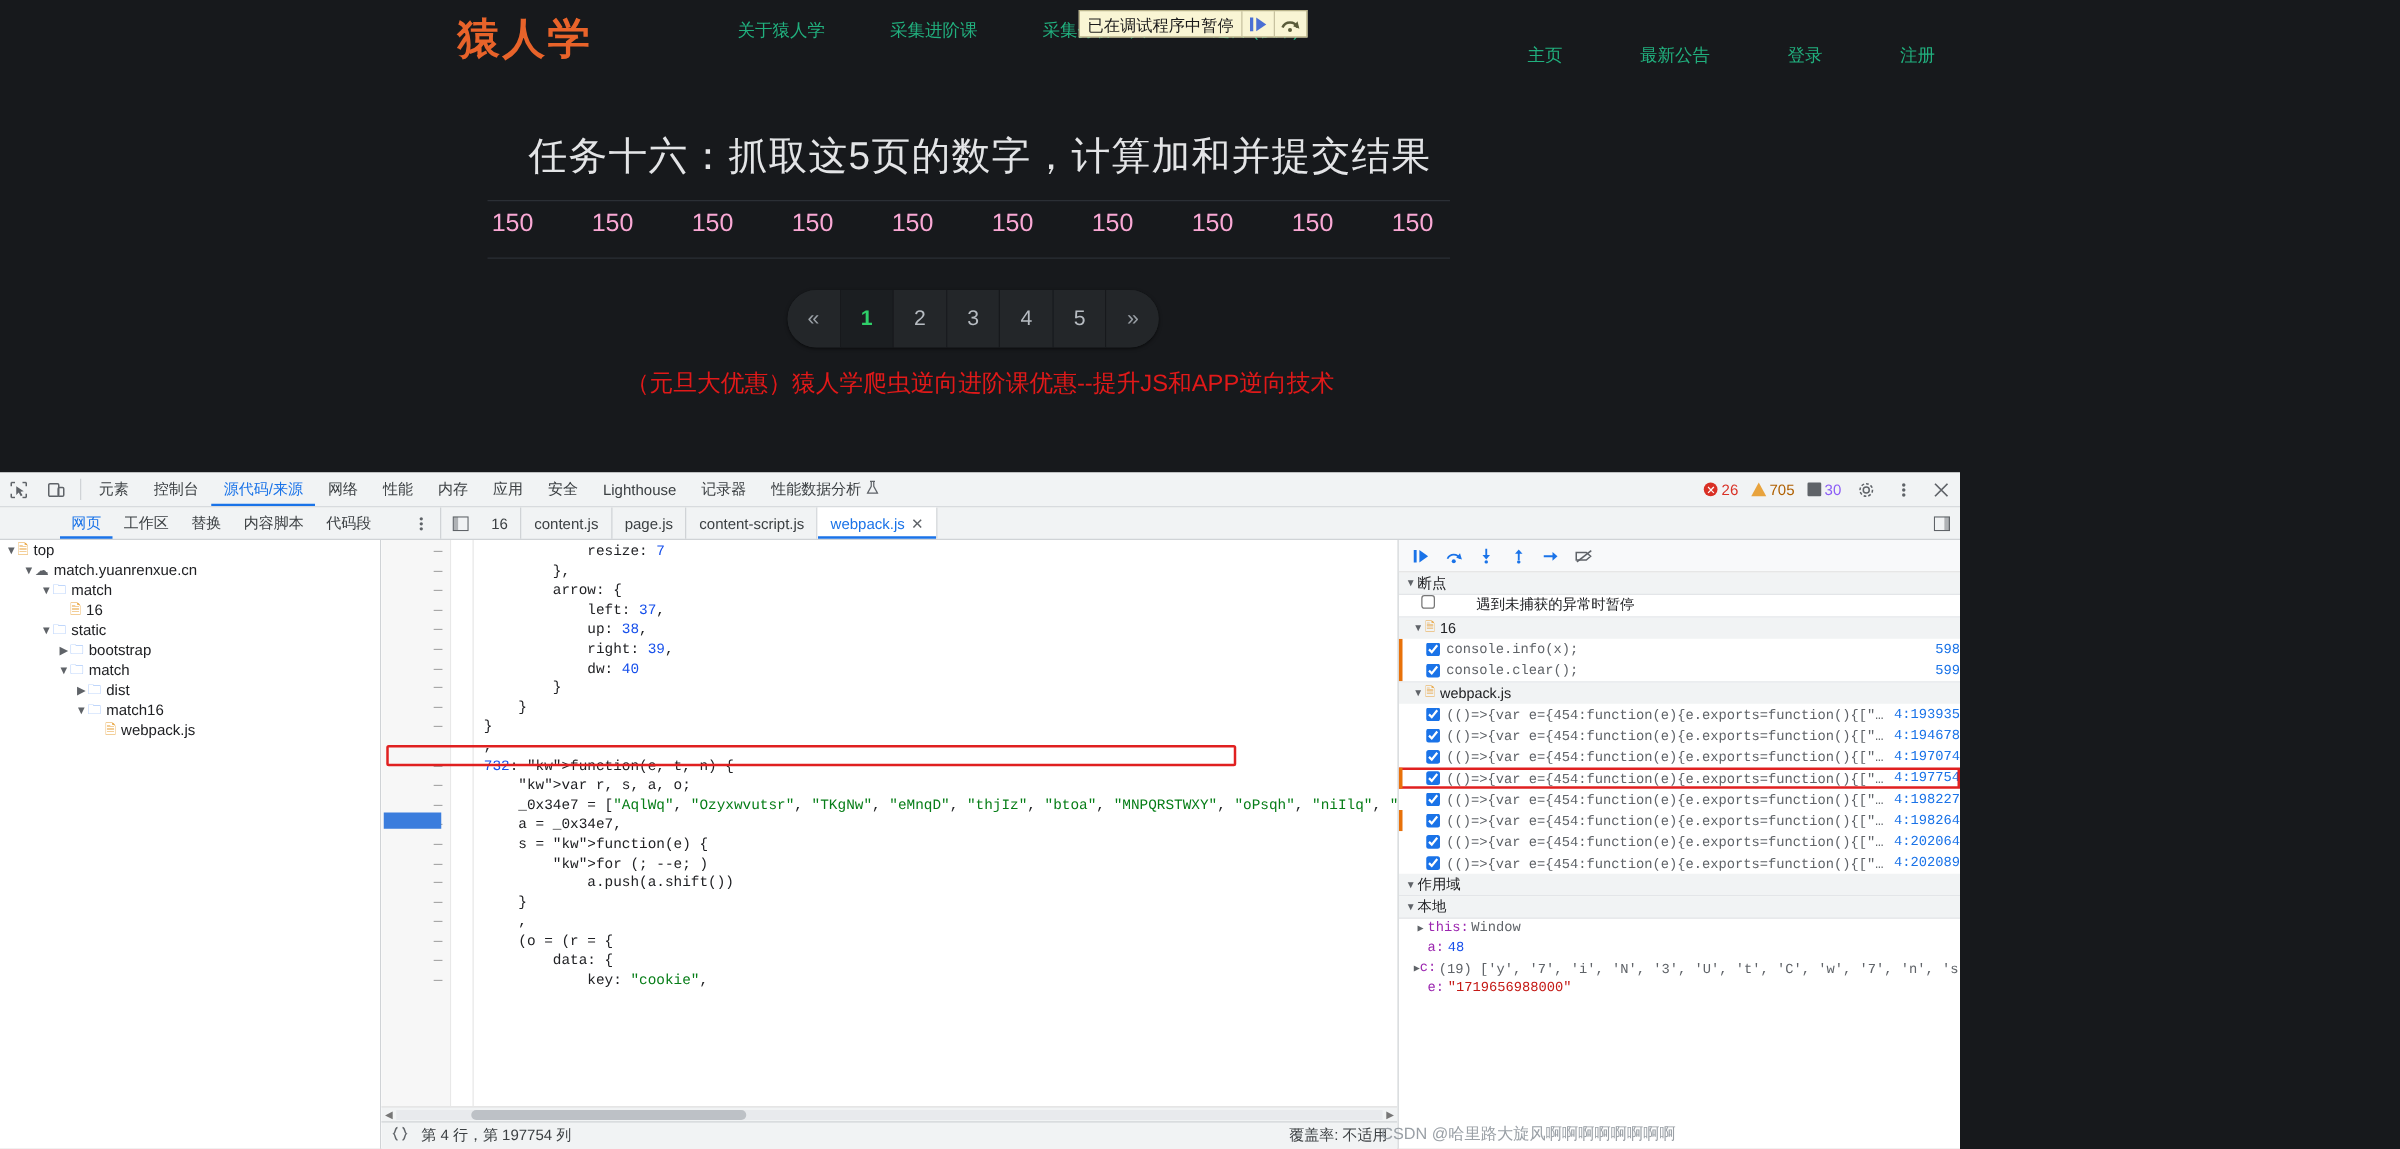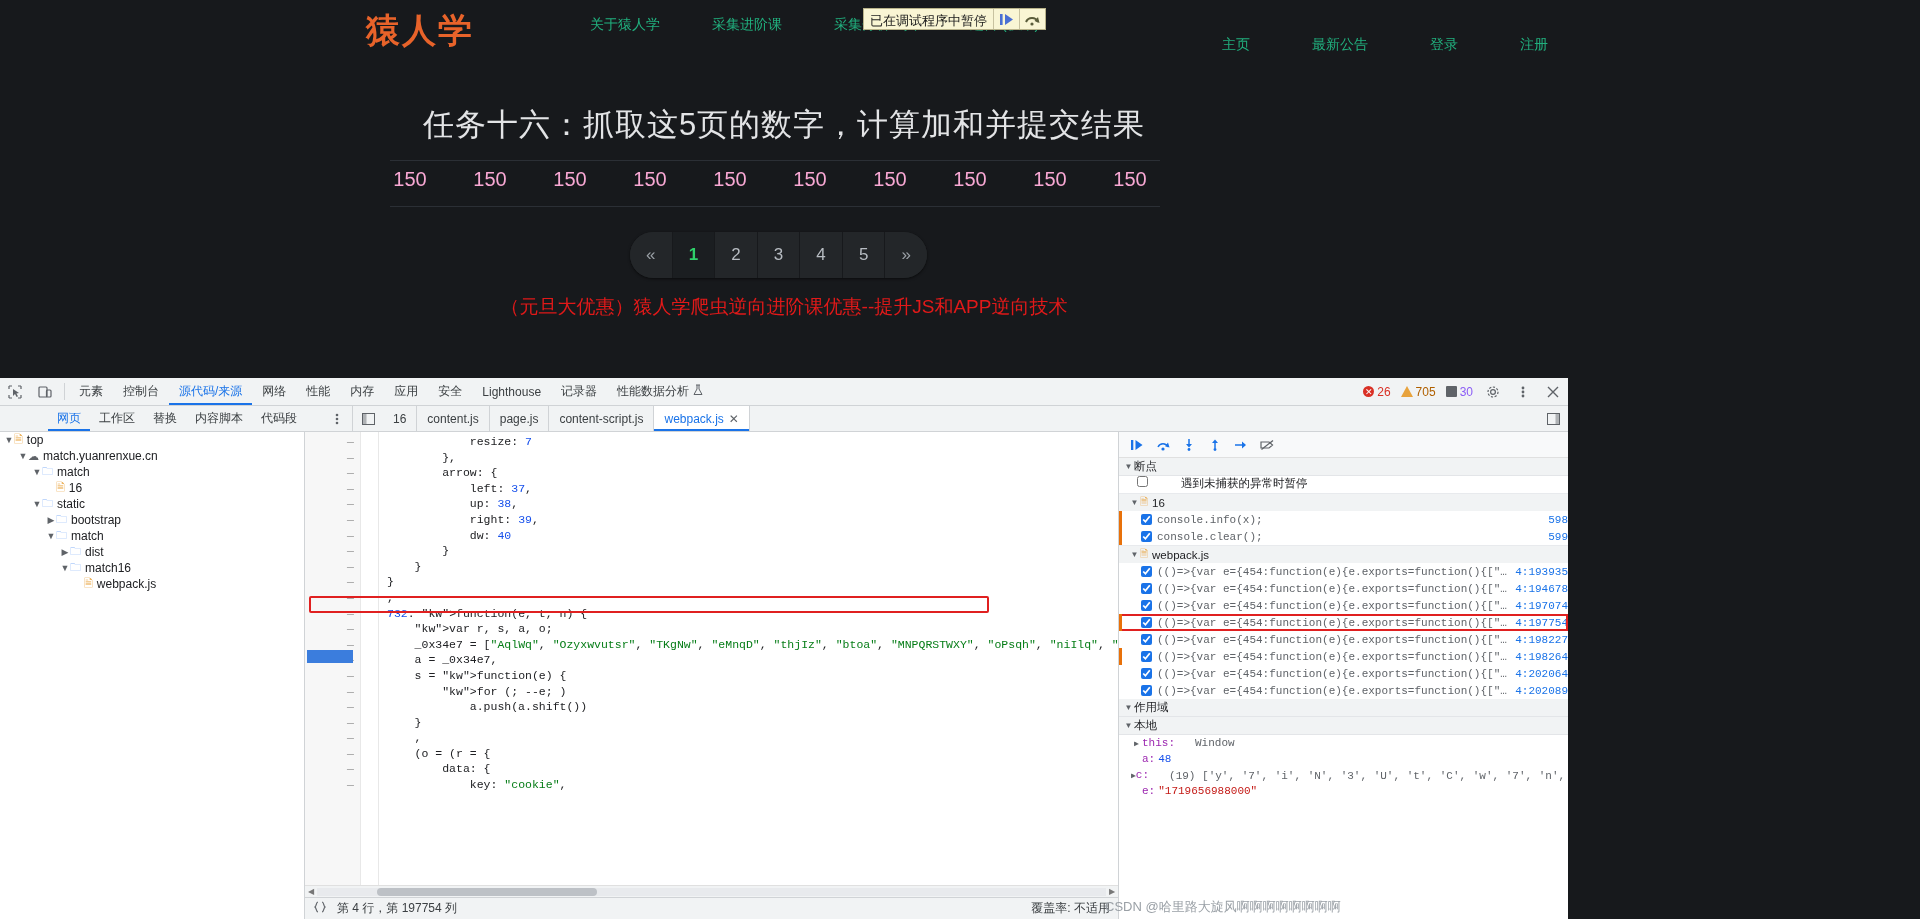--- a/index.html
+++ b/index.html
@@ -118,21 +118,21 @@
              font-family:"Liberation Mono", monospace; color:#5f6368; white-space:nowrap; overflow:hidden; }
   .bp-item.sel { outline:2px solid #e02020; outline-offset:-2px; }
   .bp-item .bp-src { flex:1; overflow:hidden; text-overflow:ellipsis; }
   .bp-item .bp-loc { color:#1a73e8; padding-left:6px; }
   .bp-orange { position:absolute; left:0; width:3px; height:17px; background:#e8710a; }
   .scope-row { height:16px; display:flex; align-items:center; padding-left:12px;
                font-family:"Liberation Mono", monospace; font-size:11px; white-space:nowrap; overflow:hidden; }
   .sc-name { color:#9c27b0; }
   .sc-val { color:#1750eb; margin-left:3px; }
   .sc-str { color:#c41a16; margin-left:3px; }
-  .sc-obj { color:#5f6368; margin-left:20px; }
+  .sc-obj { color:#5f6368; margin-left:2px; }
 
   
   .watermark { position:absolute; left:1105px; top:898px; color:#9aa0a6; font-size:13px;
                white-space:nowrap; z-index:50; }
   .right-edge { position:absolute; left:1568px; top:0; width:352px; height:919px; background:#17191c; }
 </style>
 </head>
 <body>
 
 <div class="site">

